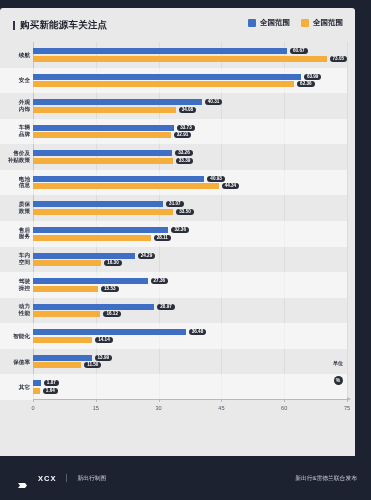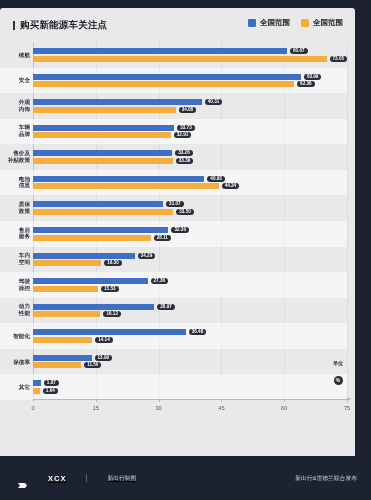--- a/index.html
+++ b/index.html
@@ -189,22 +189,21 @@
   .footer {
     position: absolute;
     left: 0; bottom: 0; width: 371px; height: 44px;
     background: #1d2230;
     display: flex;
     align-items: center;
   }
   .footer-left {
     display: flex; align-items: center;
     margin-left: 18px;
-    gap: 20px;
-    text-decoration: underline;
+    gap: 10px;
   }
   .logo-mark {
     width: 10px; height: 7px;
     position: relative;
   }
   .brand-text {
     font-size: 7.5px;
     font-weight: bold;
     color: #ffffff;
     letter-spacing: 1px;

